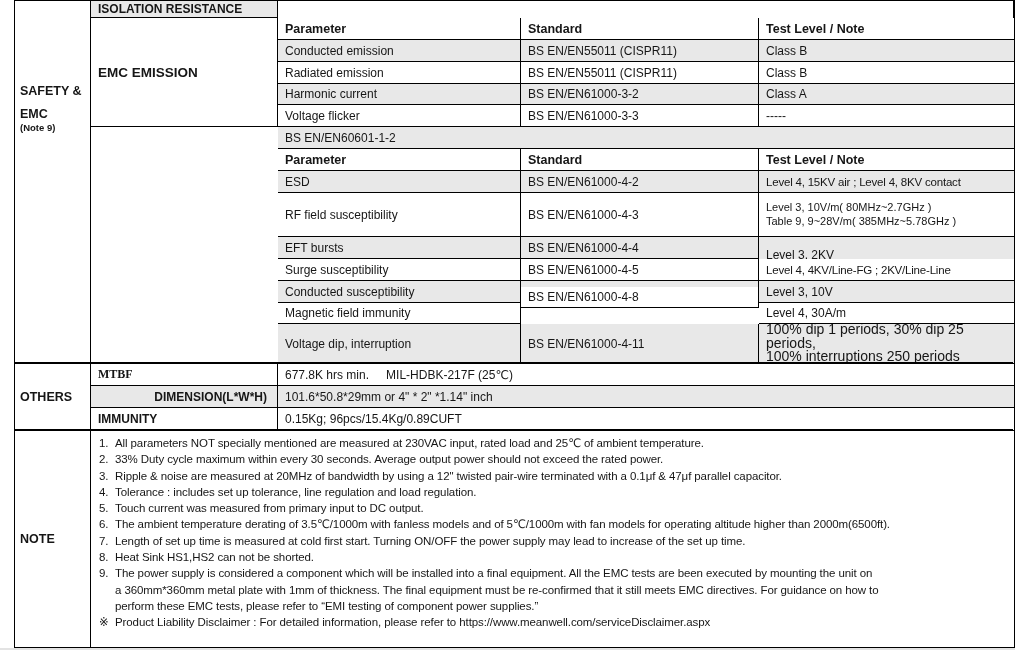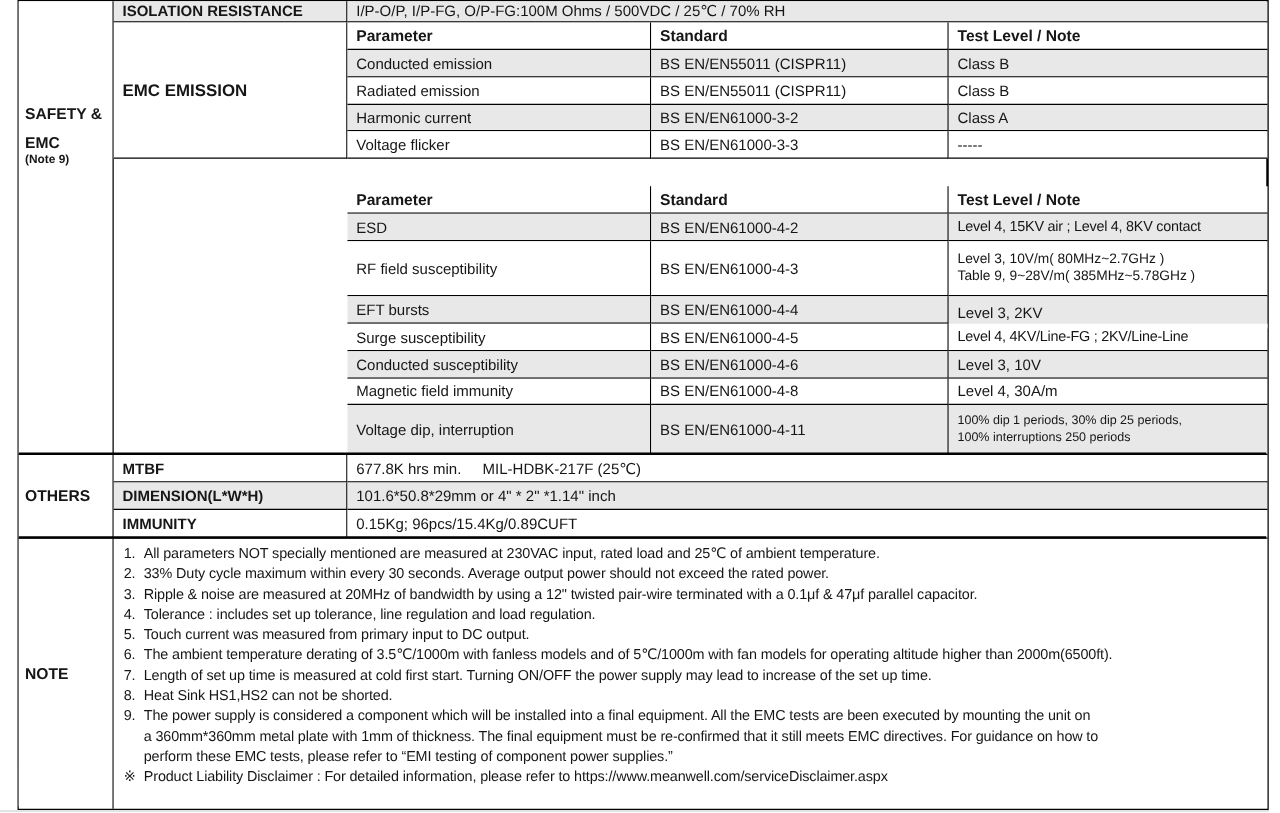--- a/index.html
+++ b/index.html
@@ -13,23 +13,23 @@
   .g{background:#e8e8e8;}
   .b{font-weight:bold;}
   .hdr{font-weight:bold;font-size:12.5px;}
   .sublbl{font-weight:bold;font-size:13.5px;}
   .grpcell{flex-direction:column;align-items:flex-start;justify-content:center;padding-left:5px;}
   .grp1{font-weight:bold;font-size:12.5px;line-height:15px;}
   .safety-block{position:absolute;left:5px;top:83px;}
   .safety-block .l1{font-weight:bold;font-size:12.5px;line-height:14px;margin-bottom:9px;}
   .safety-block .l2{font-weight:bold;font-size:12.5px;line-height:14px;}
   .safety-block .l3{font-weight:bold;font-size:9.5px;line-height:12px;margin-top:1px;}
-  .two{flex-direction:column;align-items:flex-start;justify-content:center;font-size:10px;line-height:13.5px;}
+  .two{flex-direction:column;align-items:flex-start;justify-content:center;font-size:14px;line-height:13.5px;}
   .lvl{font-size:11.5px;letter-spacing:-0.2px;}
-  .dimlbl{justify-content:flex-start;}
+  .dimlbl{justify-content:flex-end;padding-right:10px;}
   .mtbfgap{margin-left:17px;}
   .sep{position:absolute;left:0;width:100%;height:2px;background:#000;z-index:5;}
   .notecell{display:block;padding:4px 6px 0 8px;font-size:11.5px;letter-spacing:-0.1px;}
   .nl{display:flex;line-height:16.3px;white-space:nowrap;}
   .nn{flex:none;width:16px;}
   .bottom-shadow{position:absolute;left:0;top:648px;width:1015px;height:2px;background:#e3e3e3;}
 </style>
 </head>
 <body>
 
@@ -46,23 +46,20 @@
     <div class="cell grpcell" style="left:0;top:363px;width:76px;height:67px;">
       <span class="grp1">OTHERS</span>
     </div>
     <div class="cell grpcell" style="left:0;top:430px;width:76px;height:216px;border-bottom:none;">
       <span class="grp1">NOTE</span>
     </div>
 
     <div class="cell g b" style="left:76px;top:0;width:187px;height:17px;font-size:12px;">
       <span>ISOLATION RESISTANCE</span>
     </div>
-    <div class="cell g noR" style="left:263px;top:0;width:736px;height:17px;">
-      <span>I/P-O/P, I/P-FG, O/P-FG:100M Ohms / 500VDC / 25℃  / 70% RH</span>
-    </div>
 
     <div class="cell" style="left:76px;top:17px;width:187px;height:109px;">
       <span class="sublbl">EMC EMISSION</span>
     </div>
 
     <div class="cell hdr" style="left:263px;top:17px;width:243px;height:22px;">
         <span>Parameter</span>
       </div>
     <div class="cell hdr" style="left:506px;top:17px;width:238px;height:22px;">
         <span>Standard</span>
@@ -105,20 +102,23 @@
         <span>Class A</span>
       </div>
     <div class="cell" style="left:506px;top:104px;width:238px;height:22px;">
         <span>BS EN/EN61000-3-3</span>
       </div>
     <div class="cell noR" style="left:744px;top:104px;width:255px;height:22px;">
         <span>-----</span>
       </div>
 
 
+    <div class="cell g noR" style="left:263px;top:126px;width:736px;height:22px;">
+        <span>BS EN/EN60601-1-2</span>
+      </div>
 
     <div class="cell hdr" style="left:263px;top:148px;width:243px;height:22px;">
         <span>Parameter</span>
       </div>
     <div class="cell hdr" style="left:506px;top:148px;width:238px;height:22px;">
         <span>Standard</span>
       </div>
     <div class="cell hdr noR" style="left:744px;top:148px;width:255px;height:22px;">
         <span>Test Level / Note</span>
       </div>
@@ -143,21 +143,21 @@
       <div>Level 3, 10V/m( 80MHz~2.7GHz )</div>
       <div>Table 9, 9~28V/m( 385MHz~5.78GHz )</div>
     </div>
 
     <div class="cell g" style="left:263px;top:236px;width:243px;height:22px;">
         <span>EFT bursts</span>
       </div>
     <div class="cell g" style="left:506px;top:236px;width:238px;height:22px;">
         <span>BS EN/EN61000-4-4</span>
       </div>
-    <div class="cell g noR" style="left:744px;top:236px;width:255px;height:26px;">
+    <div class="cell g noR" style="left:744px;top:236px;width:255px;height:26px;align-items:flex-end;">
         <span>Level 3, 2KV</span>
       </div>
 
     <div class="cell" style="left:263px;top:258px;width:243px;height:22px;">
         <span>Surge susceptibility</span>
       </div>
     <div class="cell" style="left:506px;top:258px;width:238px;height:22px;">
         <span>BS EN/EN61000-4-5</span>
       </div>
     <div class="cell noR lvl" style="left:744px;top:258px;width:255px;height:22px;">
@@ -170,39 +170,39 @@
     <div class="cell g" style="left:506px;top:280px;width:238px;height:22px;">
         <span>BS EN/EN61000-4-6</span>
       </div>
     <div class="cell g noR" style="left:744px;top:280px;width:255px;height:22px;">
         <span>Level 3, 10V</span>
       </div>
 
     <div class="cell" style="left:263px;top:302px;width:243px;height:21px;">
         <span>Magnetic field immunity</span>
       </div>
-    <div class="cell" style="left:506px;top:302px;width:238px;height:21px;">
+    <div class="cell" style="left:506px;top:286px;width:238px;height:21px;">
         <span>BS EN/EN61000-4-8</span>
       </div>
     <div class="cell noR" style="left:744px;top:302px;width:255px;height:21px;">
         <span>Level 4, 30A/m</span>
       </div>
 
     <div class="cell g" style="left:263px;top:323px;width:243px;height:40px;">
         <span>Voltage dip, interruption</span>
       </div>
     <div class="cell g" style="left:506px;top:323px;width:238px;height:40px;">
         <span>BS EN/EN61000-4-11</span>
       </div>
     <div class="cell g noR two" style="left:744px;top:323px;width:255px;height:40px;">
       <div>100% dip 1 periods, 30% dip 25 periods,</div>
       <div>100% interruptions 250 periods</div>
     </div>
 
-    <div class="cell b" style="left:76px;top:363px;width:187px;height:22px;">
+    <div class="cell b" style="left:76px;top:363px;width:187px;height:22px;font-family:Liberation Serif, serif;">
         <span>MTBF</span>
       </div>
     <div class="cell noR" style="left:263px;top:363px;width:736px;height:22px;">
       <span>677.8K hrs min.</span>
       <span class="mtbfgap">MIL-HDBK-217F (25℃)</span>
     </div>
 
     <div class="cell g b dimlbl" style="left:76px;top:385px;width:187px;height:22px;">
       <span>DIMENSION</span>
       <span>(L*W*H)</span>

